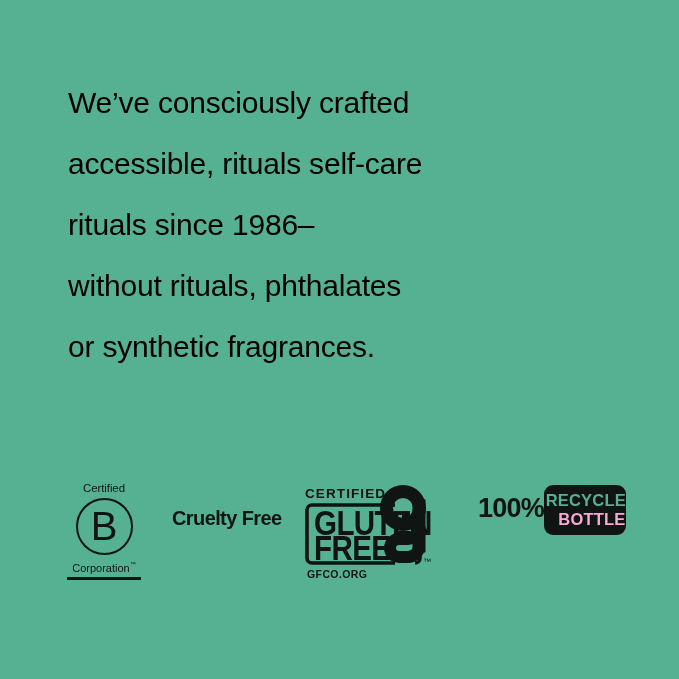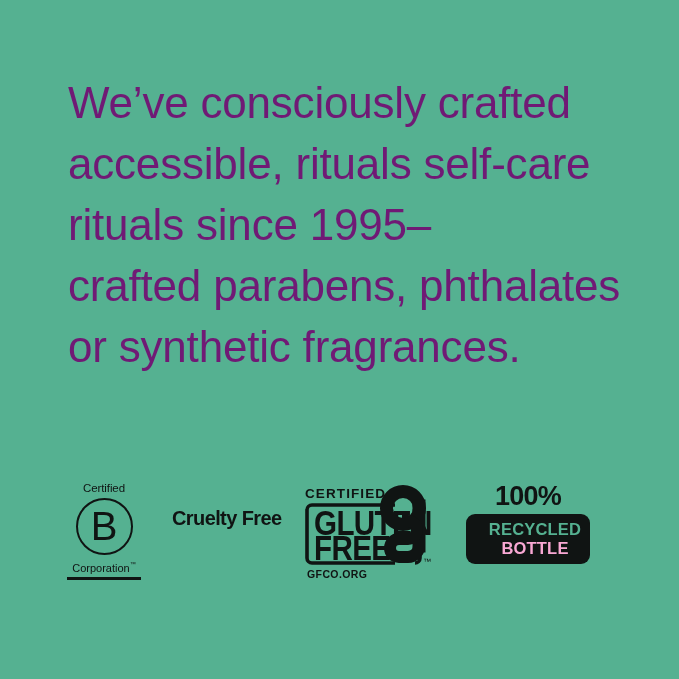--- a/index.html
+++ b/index.html
@@ -19,22 +19,22 @@
     background: #55b191;
     box-sizing: border-box;
   }
 
   
   #headline {
     position: absolute;
     left: 68px;
     top: 72px;
     width: 590px;
-    color: #701a75;
-    font-size: 44px;
+    color: #000000;
+    font-size: 30px;
     font-weight: 400;
     line-height: 61px;
     letter-spacing: -0.2px;
     white-space: nowrap;
   }
   #headline .line { display: block; }
 
   
   #badge-row {
     position: absolute;
@@ -124,21 +124,21 @@
   }
 
   
   #badge-gluten { left: 303px; width: 140px; }
   .gluten-mark { width: 140px; height: 100px; display: block; }
 
   
   #badge-recycled { left: 478px; width: 100px; }
   .recycled-inner {
     display: flex;
-    flex-direction: column;
+    flex-direction: row;
     align-items: center;
   }
   .recycled-pct {
     font-size: 27px;
     font-weight: 700;
     color: #101413;
     letter-spacing: -0.8px;
     line-height: 29px;
   }
   .recycled-box {
@@ -164,22 +164,22 @@
   .recycled-line2 { margin-top: 1px; }
 </style>
 </head>
 <body>
 
 <div id="banner" style="background: rgb(85, 177, 145);">
 
   <div id="headline">
     <span class="line">We’ve consciously crafted</span>
     <span class="line">accessible, rituals self-care</span>
-    <span class="line">rituals since 1995–</span>
-    <span class="line">crafted parabens, phthalates</span>
+    <span class="line">rituals since 1986–</span>
+    <span class="line">without rituals, phthalates</span>
     <span class="line">or synthetic fragrances.</span>
   </div>
 
   <div id="badge-row">
 
     <div class="badge" id="badge-bcorp">
       <div class="bcorp-inner">
         <div class="bcorp-certified">Certified</div>
         <div class="bcorp-circle">
           <span class="bcorp-b">B</span>

